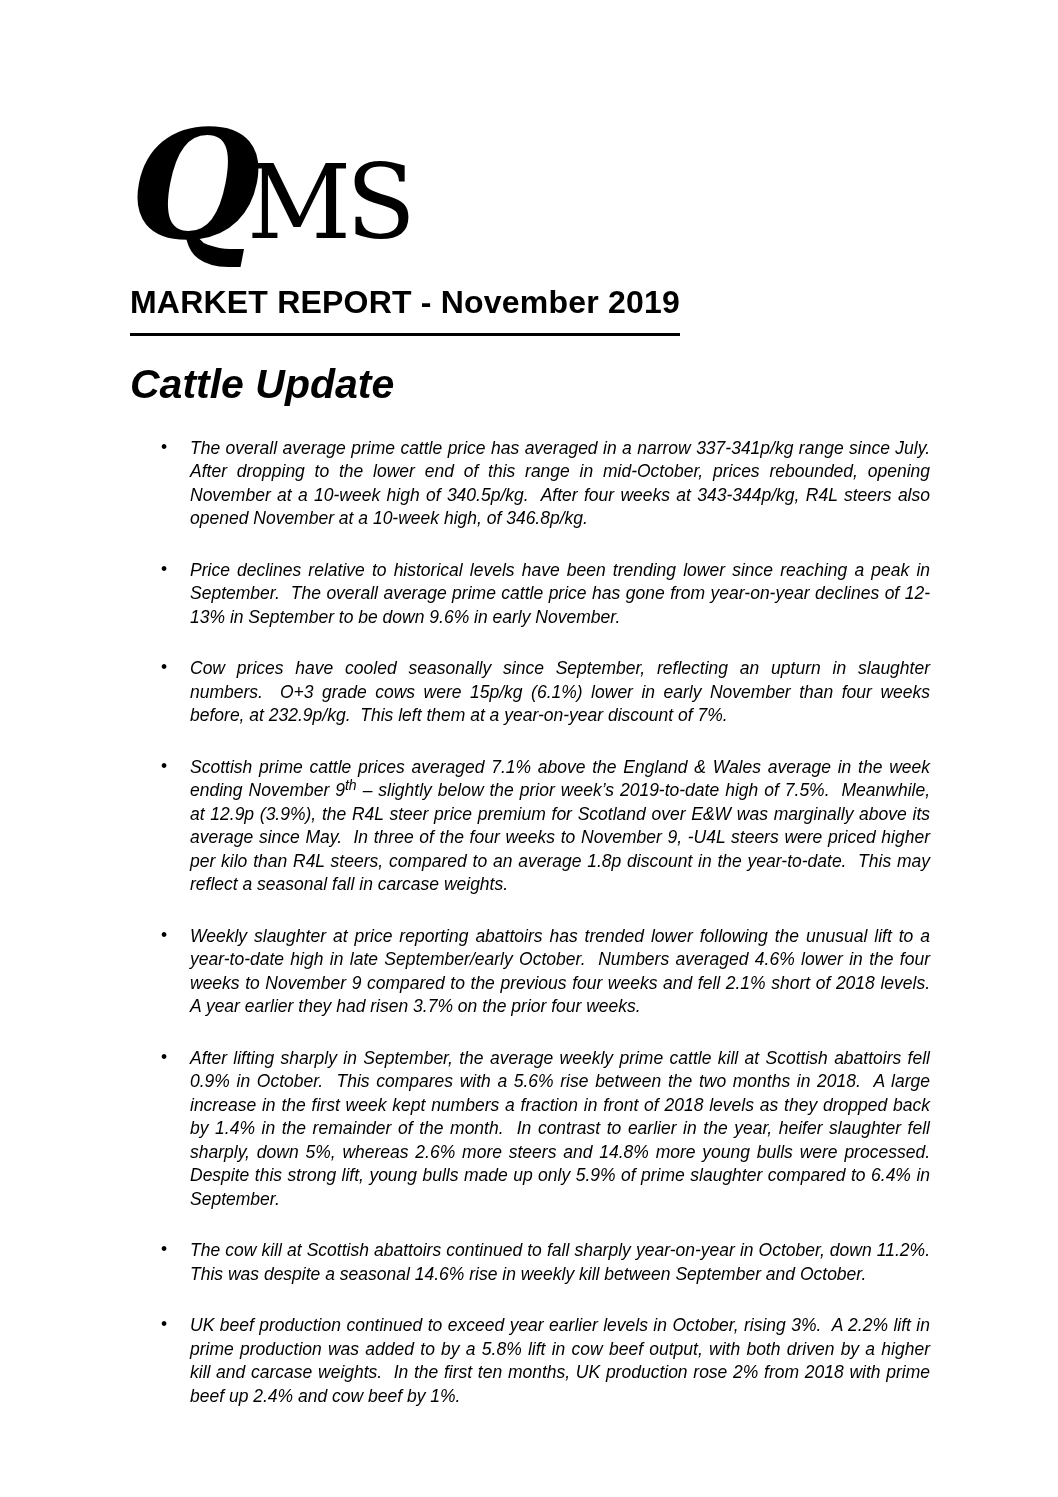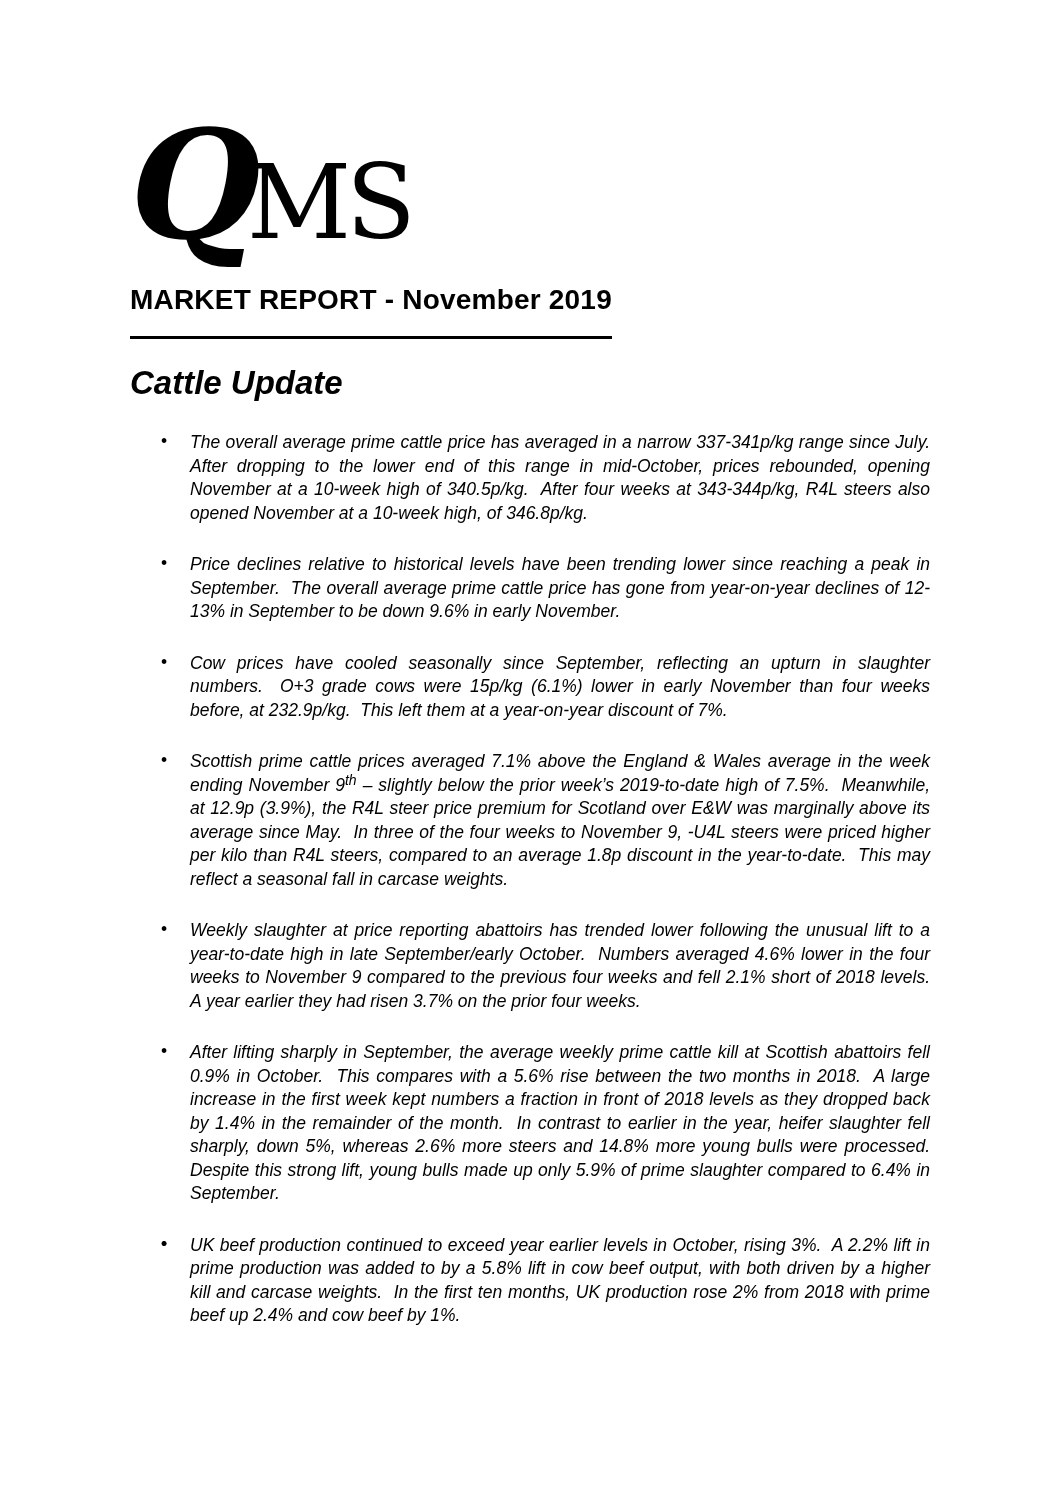--- a/index.html
+++ b/index.html
@@ -36,30 +36,30 @@
     font-weight: 400;
     font-size: 102px;
     line-height: 1;
     letter-spacing: -5px;
     margin-left: -14px;
   }
   
   .report-title {
     display: inline-block;
     margin-top: 18px;
-    font-size: 28px;
+    font-size: 32px;
     font-weight: 700;
     letter-spacing: 0.2px;
     border-bottom: 3px solid #000;
-    padding-bottom: 20px;
+    padding-bottom: 12px;
     line-height: 1.15;
   }
   .section-title {
     margin-top: 26px;
-    font-size: 33px;
+    font-size: 41px;
     font-weight: 700;
     font-style: italic;
     line-height: 1.1;
   }
   
   .bullets {
     list-style: none;
     margin-top: 30px;
     width: 800px;
   }
@@ -129,20 +129,21 @@
       <span class="btext">Weekly slaughter at price reporting abattoirs has trended lower following the unusual lift to a year-to-date high in late September/early October.  Numbers averaged 4.6% lower in the four weeks to November 9 compared to the previous four weeks and fell 2.1% short of 2018 levels.  A year earlier they had risen 3.7% on the prior four weeks.</span>
     </li>
 
     <li class="bullet">
       <span class="dot">•</span>
       <span class="btext">After lifting sharply in September, the average weekly prime cattle kill at Scottish abattoirs fell 0.9% in October.  This compares with a 5.6% rise between the two months in 2018.  A large increase in the first week kept numbers a fraction in front of 2018 levels as they dropped back by 1.4% in the remainder of the month.  In contrast to earlier in the year, heifer slaughter fell sharply, down 5%, whereas 2.6% more steers and 14.8% more young bulls were processed.  Despite this strong lift, young bulls made up only 5.9% of prime slaughter compared to 6.4% in September.</span>
     </li>
 
     <li class="bullet">
       <span class="dot">•</span>
+      <span class="btext">The cow kill at Scottish abattoirs continued to fall sharply year-on-year in October, down 11.2%.  This was despite a seasonal 14.6% rise in weekly kill between September and October.</span>
     </li>
 
     <li class="bullet">
       <span class="dot">•</span>
       <span class="btext">UK beef production continued to exceed year earlier levels in October, rising 3%.  A 2.2% lift in prime production was added to by a 5.8% lift in cow beef output, with both driven by a higher kill and carcase weights.  In the first ten months, UK production rose 2% from 2018 with prime beef up 2.4% and cow beef by 1%.</span>
     </li>
 
   </ul>
 
 </div>

